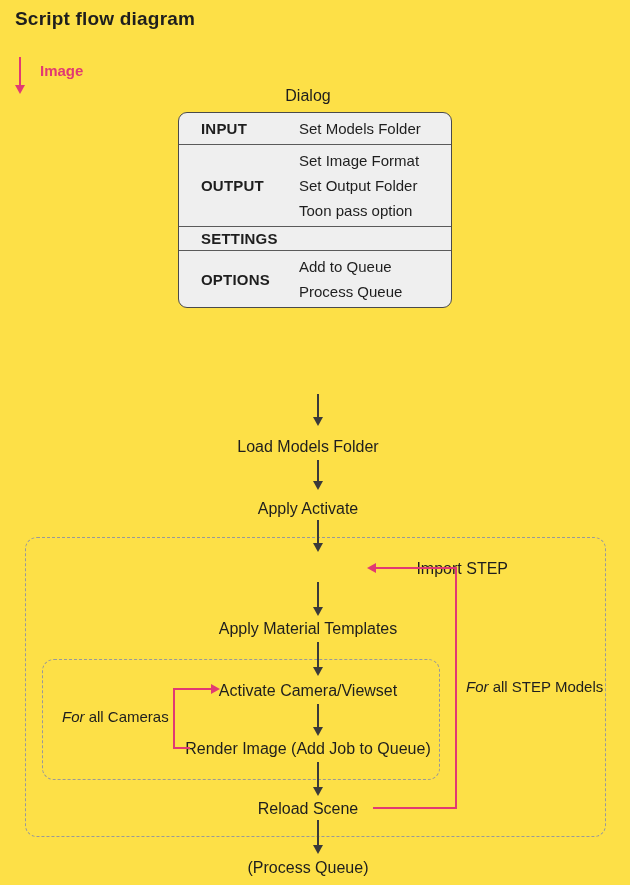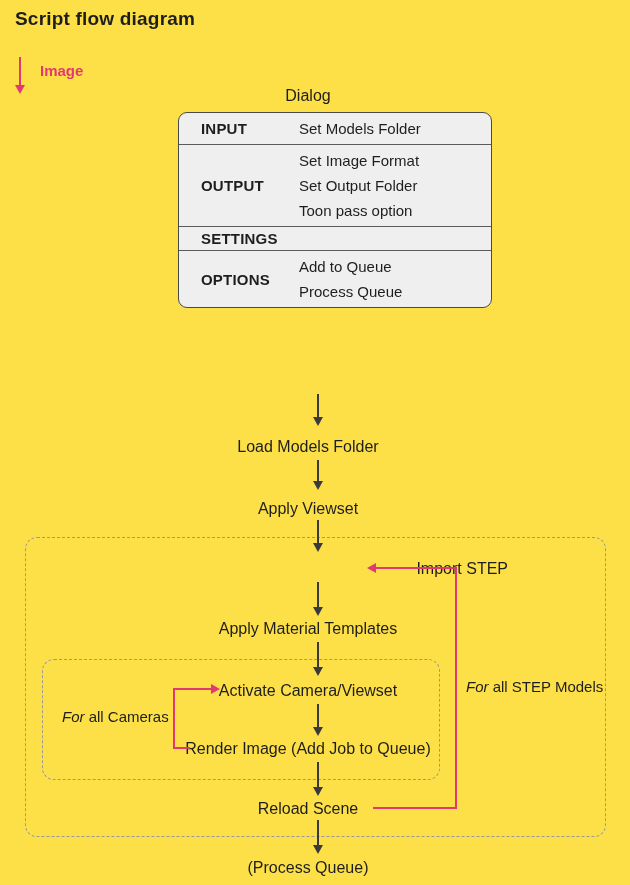--- a/index.html
+++ b/index.html
@@ -19,21 +19,21 @@
     position:absolute; left:40px; top:62px;
     color:#E13A73; font-size:15px; font-weight:600;
   }
   
   .flow-label {
     position:absolute; left:108px; width:400px;
     text-align:center; font-size:16px; line-height:18px;
   }
   
   .dialog-table {
-    position:absolute; left:178px; top:112px; width:314px;
+    position:absolute; left:178px; top:112px; width:274px;
     background:#EFEFEF; border:1.5px solid #4a4a4a; border-radius:9px;
     overflow:hidden;
   }
   .trow { display:flex; padding:3px 0; border-bottom:1px solid #5a5a5a; }
   .trow:last-child { border-bottom:none;align-items:center; }
   .tlabel {
     width:120px; padding-left:22px; font-weight:bold; font-size:15px;
     display:flex; align-items:center; letter-spacing:.2px;
   }
   .titems { flex:1; }
@@ -110,21 +110,21 @@
   <div class="av" style="top:394px; height:24px;"></div>
   <div class="av" style="top:460px; height:22px;"></div>
   <div class="av" style="top:520px; height:24px;"></div>
   <div class="av" style="top:582px; height:26px;"></div>
   <div class="av" style="top:642px; height:26px;"></div>
   <div class="av" style="top:704px; height:24px;"></div>
   <div class="av" style="top:762px; height:26px;"></div>
   <div class="av" style="top:820px; height:26px;"></div>
 
   <div class="flow-label" style="top:438px;">Load Models Folder</div>
-  <div class="flow-label" style="top:500px;">Apply Viewset</div>
+  <div class="flow-label" style="top:500px;">Apply Activate</div>
   <div class="flow-label" style="top:560px;text-align:right;">Import STEP</div>
   <div class="flow-label" style="top:620px;">Apply Material Templates</div>
   <div class="flow-label" style="top:682px;">Activate Camera/Viewset</div>
   <div class="flow-label" style="top:740px;">Render Image (Add Job to Queue)</div>
   <div class="flow-label" style="top:800px;">Reload Scene</div>
   <div class="flow-label" style="top:859px;">(Process Queue)</div>
 
   <div class="pl" style="left:173px; top:688px; width:2px; height:61px;"></div>
   <div class="pl" style="left:173px; top:688px; width:39px; height:2px;"></div>
   <div class="pl" style="left:173px; top:747px; width:17px; height:2px;"></div>

